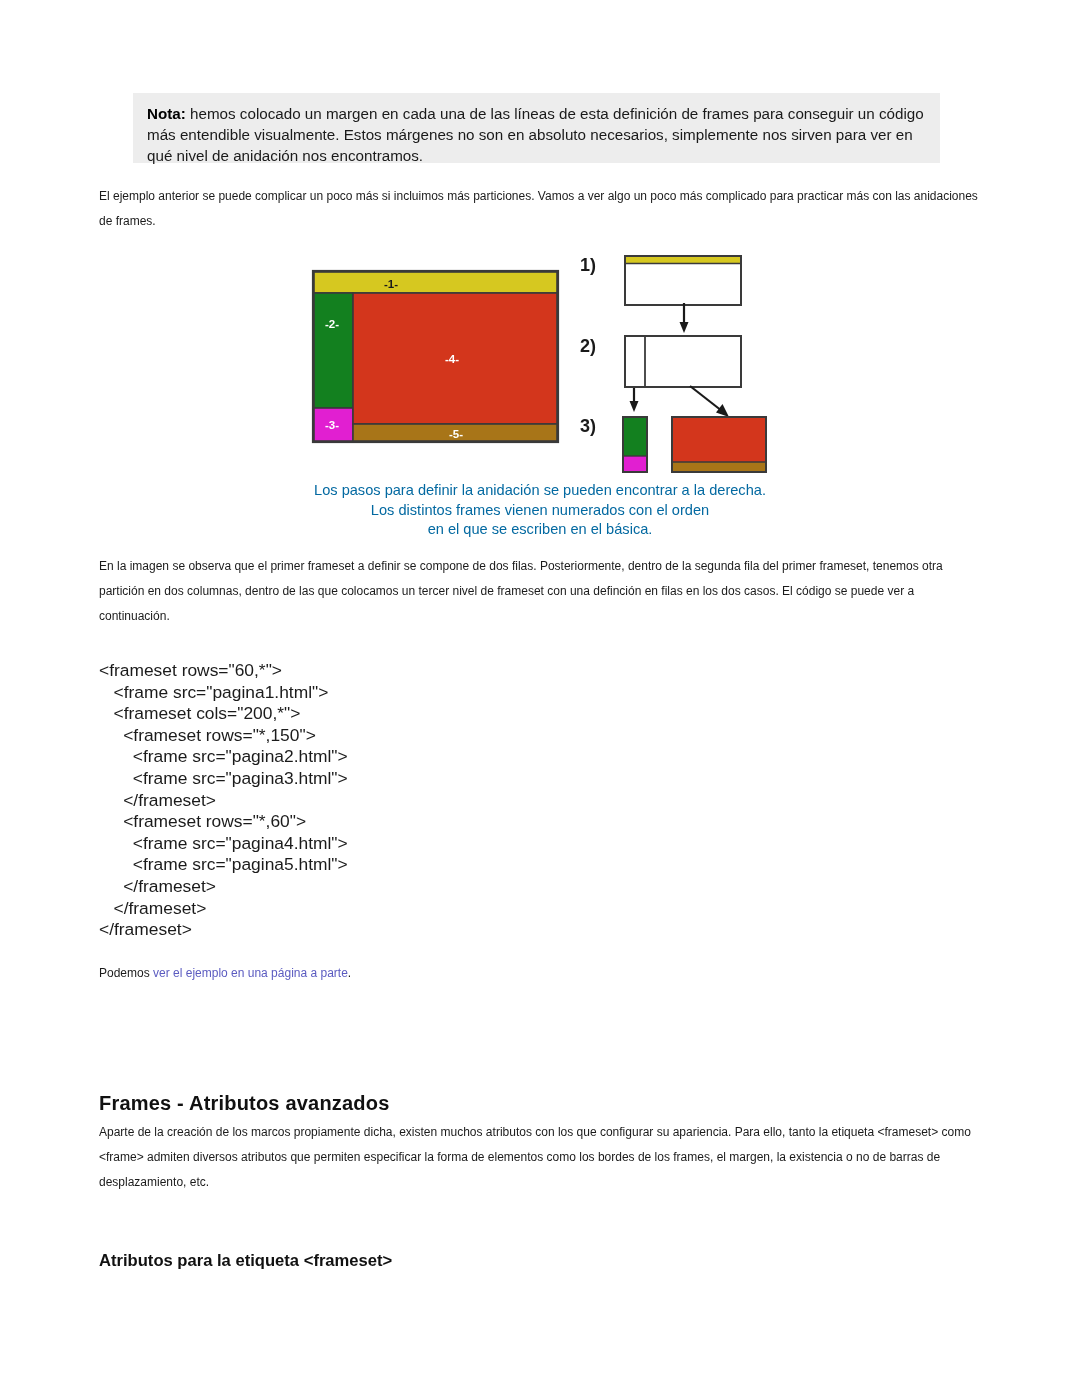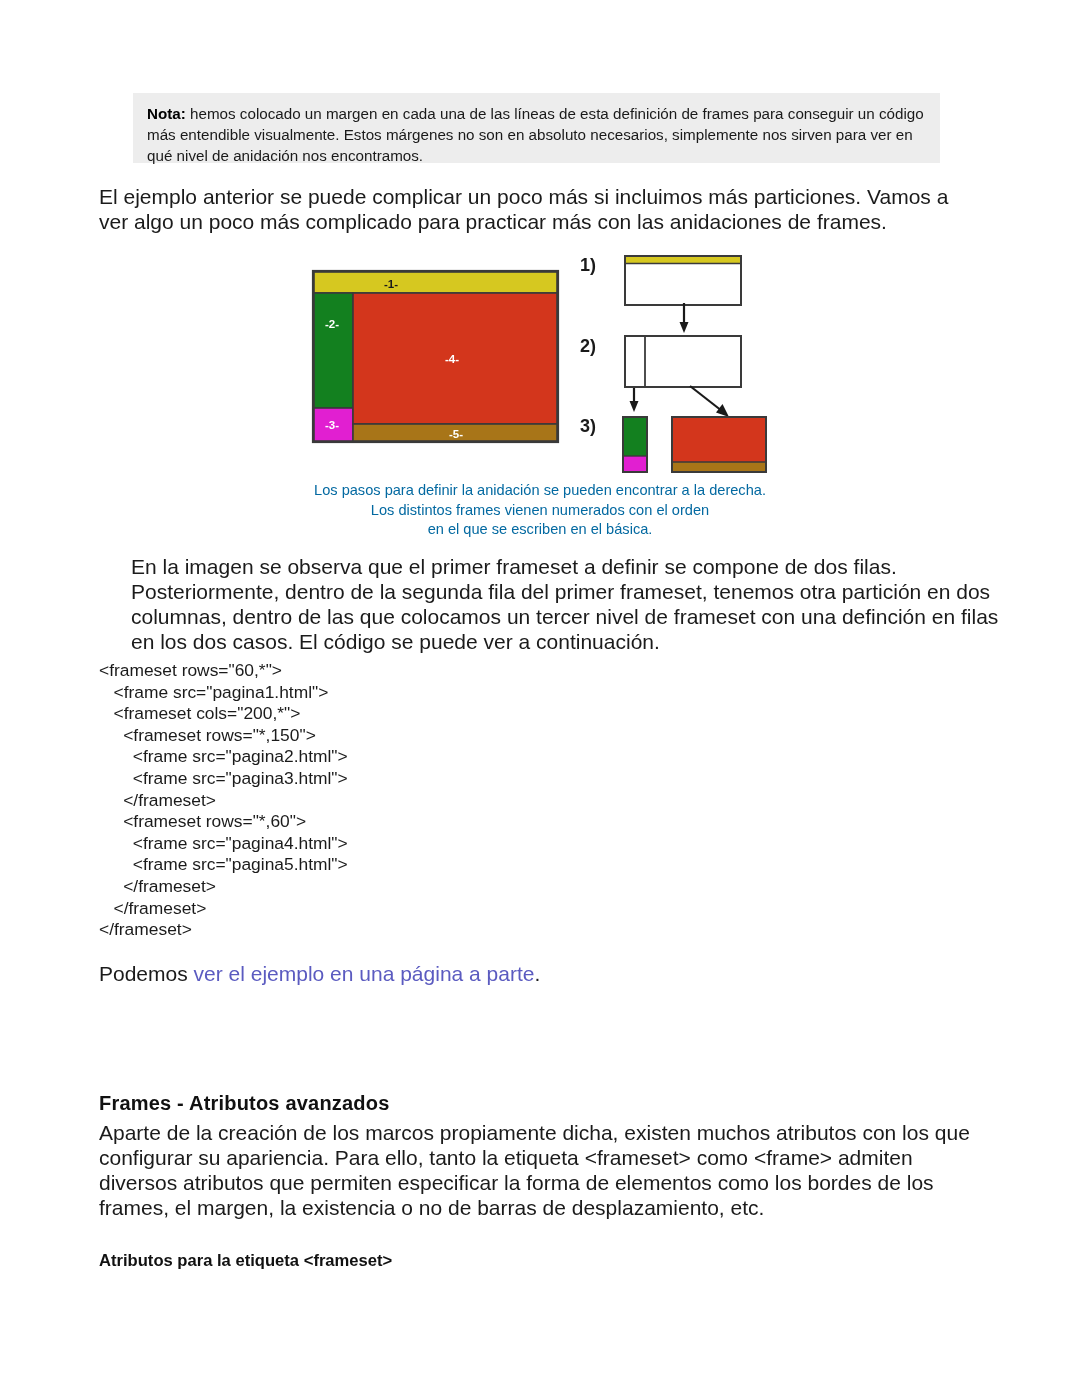--- a/index.html
+++ b/index.html
@@ -43,27 +43,27 @@
   .note-label {
     font-weight: bold;
     color: #000;
   }
 
   
   .para {
     position: absolute;
     left: 99px;
     width: 884px;
-    font-size: 21px;
+    font-size: 12px;
     line-height: 25px;
     color: #1b1b1b;
     margin: 0;
   }
   .para-intro { top: 184px; }
-  .para-explica { top: 554px; margin-left: 32px; }
+  .para-explica { top: 554px; }
   .para-link { top: 961px; }
   .para-hasta { top: 1005px; }
   .para-aparte { top: 1120px; }
 
   .link {
     color: #5b5bc0;
     text-decoration: none;
   }
 
   

